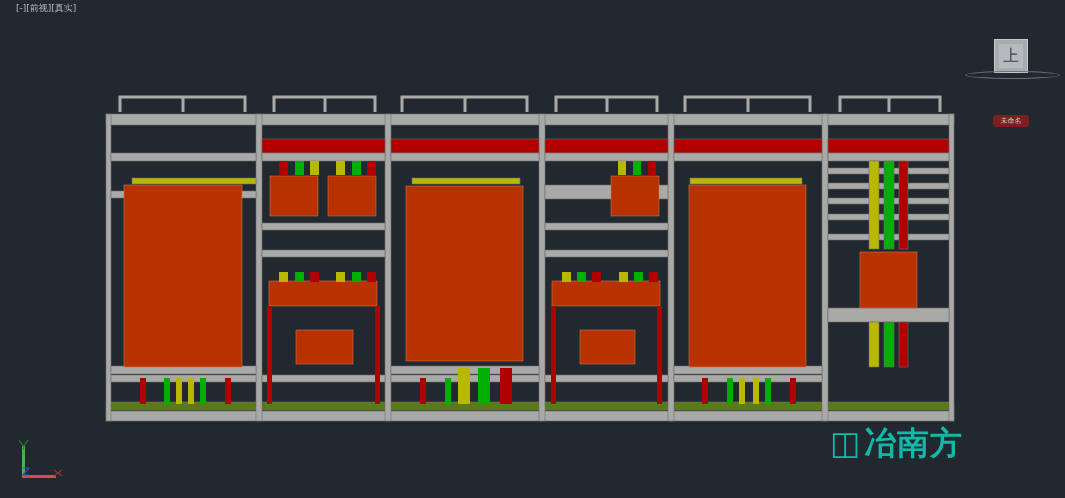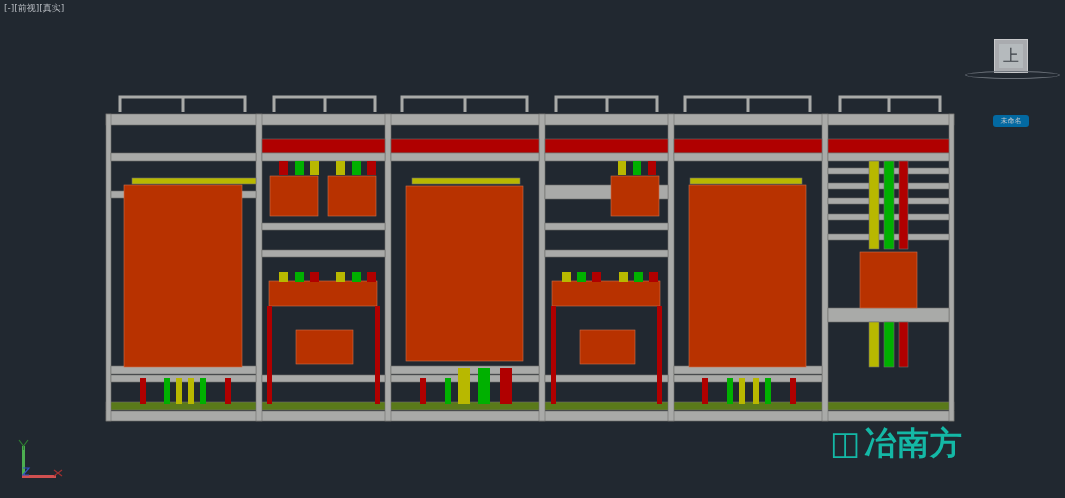--- a/index.html
+++ b/index.html
@@ -1,22 +1,22 @@
 <!DOCTYPE html>
 <html><head>
 <meta charset="utf-8">
 <style>
   html,body{margin:0;padding:0;}
   body{width:1065px;height:498px;background:#212830;position:relative;overflow:hidden;font-family:"DejaVu Sans",sans-serif;}
-  .vp-label{position:absolute;left:4px;top:2px;font-size:9px;color:#b8bcc2;letter-spacing:0;}
+  .vp-label{position:absolute;left:16px;top:2px;font-size:9px;color:#b8bcc2;letter-spacing:0;}
   .canvas{position:absolute;left:0;top:0;width:1065px;height:498px;}
   .viewcube{position:absolute;left:994px;top:39px;width:34px;height:34px;background:#a9abaf;border:1px solid #c8c9cb;box-sizing:border-box;}
   .viewcube .face{position:absolute;left:4px;top:4px;width:24px;height:24px;background:#b5babd;color:#3a3f45;font-size:16px;line-height:24px;text-align:center;}
   .compass{position:absolute;left:965px;top:71px;width:95px;height:8px;border-radius:50%;border:1px solid #6b7179;box-sizing:border-box;}
-  .wcs{position:absolute;left:993px;top:115px;width:36px;height:12px;border-radius:3px;background:#0369a1;color:#c6c9cd;font-size:7px;line-height:12px;text-align:center;}
+  .wcs{position:absolute;left:993px;top:115px;width:36px;height:12px;border-radius:3px;background:#7f1d1d;color:#c6c9cd;font-size:7px;line-height:12px;text-align:center;}
   .ucs{position:absolute;left:18px;top:438px;width:45px;height:45px;}
   .logo{position:absolute;left:830px;top:422px;font-size:32px;font-weight:bold;color:#14b8a6;letter-spacing:1px;font-family:"DejaVu Sans",sans-serif;}
 </style>
 </head>
 <body>
 
 <div class="vp-label">[-][前视][真实]</div>
 
 <svg class="canvas" viewBox="0 0 1065 498" xmlns="http://www.w3.org/2000/svg">
   <g stroke="#6e6f6c" stroke-width="0.6">

